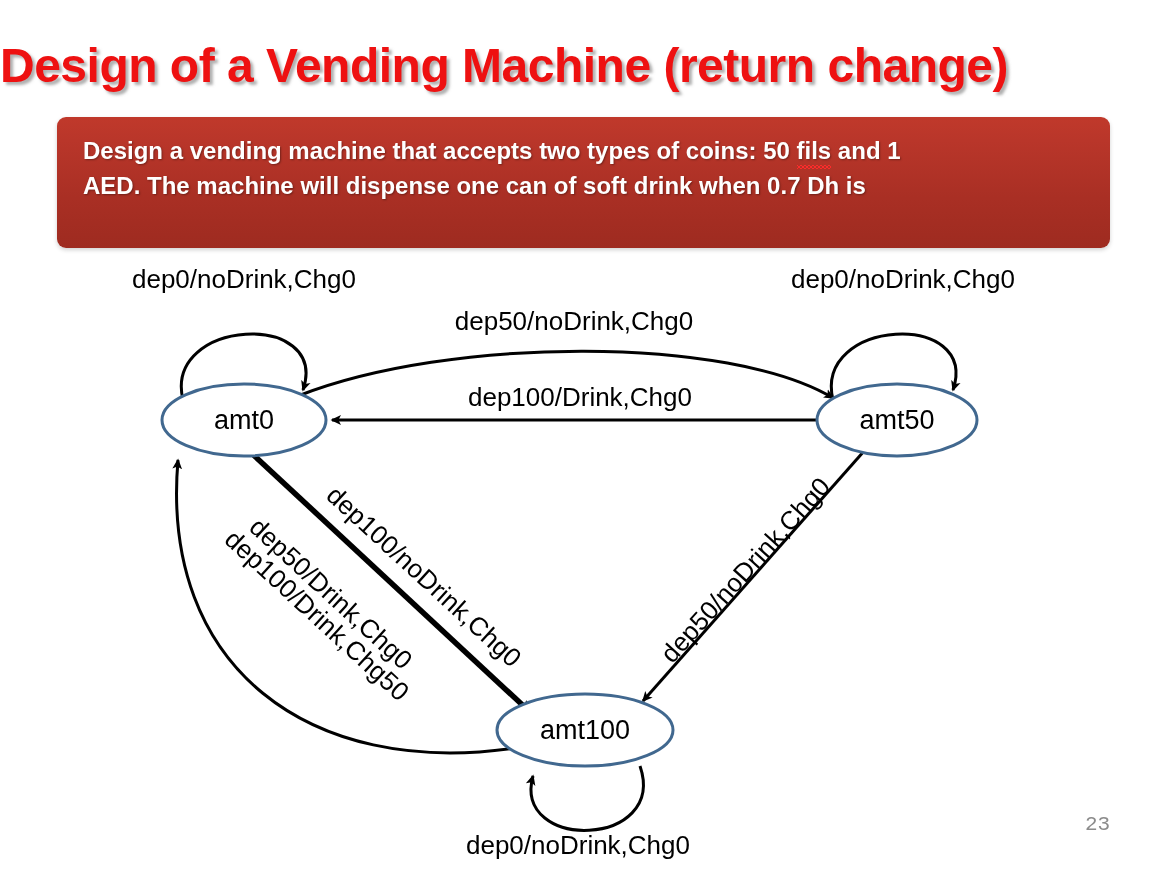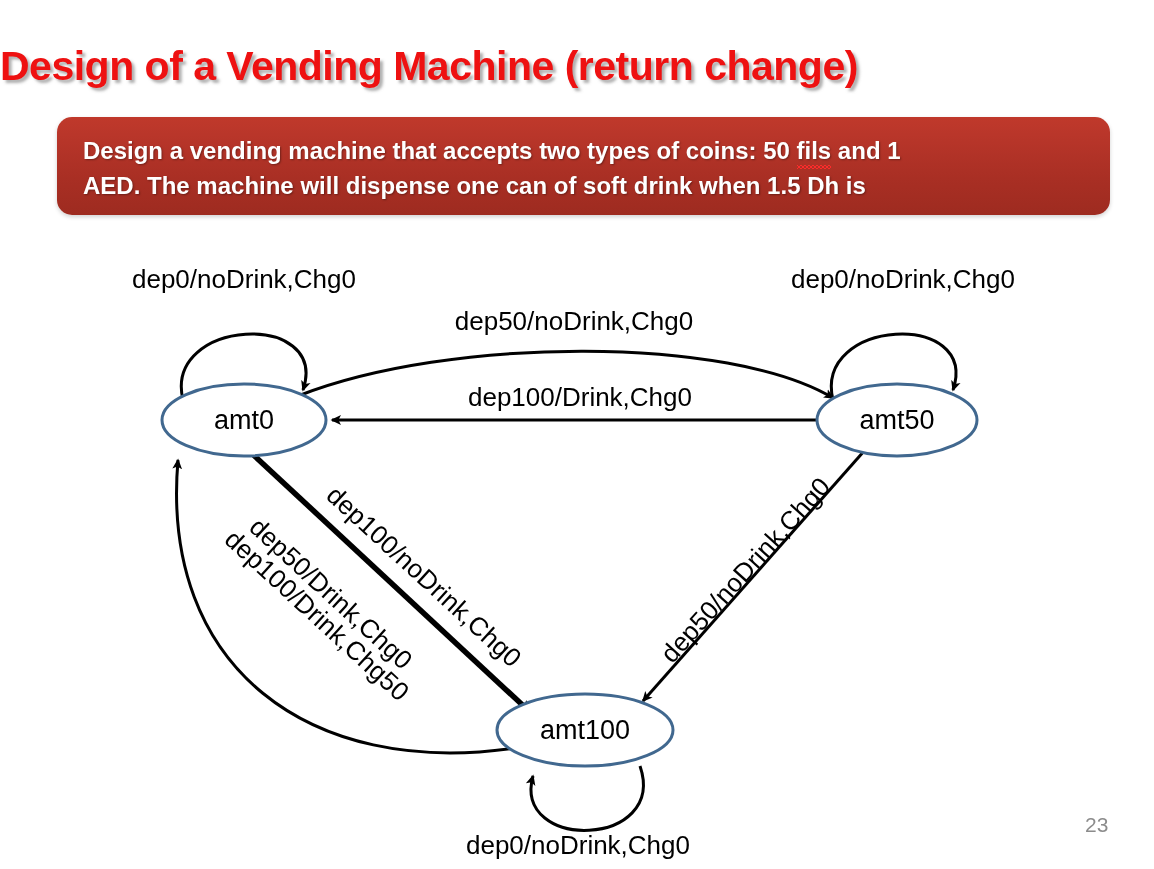--- a/index.html
+++ b/index.html
@@ -17,37 +17,37 @@
 
   
   #slide-title {
     position: absolute;
     left: 0;
     top: 38px;
     width: 990px;
     text-align: left;
     font-family: "Liberation Sans", sans-serif;
     font-weight: bold;
-    font-size: 41px;
+    font-size: 48px;
     line-height: 56px;
     letter-spacing: -0.5px;
     color: #ee1111;
     text-shadow: 3px 3px 3px rgba(110,110,110,0.55);
     white-space: nowrap;
   }
 
   
   #desc-box {
     position: absolute;
     left: 57px;
     top: 117px;
     width: 1053px;
-    height: 98px;
+    height: 131px;
     box-sizing: border-box;
-    border-radius: 15px;
+    border-radius: 9px;
     background: linear-gradient(180deg, #c0392b 0%, #b9362a 18%, #a92f24 62%, #9e2b20 100%);
     box-shadow: 0 2px 4px rgba(0,0,0,0.18);
     padding: 16px 26px 0 26px;
   }
   #desc-text {
     font-family: "Liberation Sans", sans-serif;
     font-weight: bold;
     font-size: 24px;
     line-height: 35px;
     color: #ffffff;
@@ -108,34 +108,34 @@
     font-size: 26px;
     fill: #000000;
     text-anchor: middle;
   }
 
   
   #page-number {
     position: absolute;
     left: 1085px;
     top: 813px;
-    font-family: Liberation Sans, sans-serif;
+    font-family: Liberation Mono, monospace;
     font-size: 21px;
     color: #8c8c8c;
   }
 </style>
 </head>
 <body>
 
 <div id="slide-title">Design of a Vending Machine (return change)</div>
 
 <div id="desc-box">
   <div id="desc-text">
     <span>Design a vending machine that accepts two types of coins: 50 </span><span class="squiggle">fils</span><span> and 1</span><br>
-    <span>AED. The machine will dispense one can of soft drink when 1.5 Dh is</span><br>
+    <span>AED. The machine will dispense one can of soft drink when 0.7 Dh is</span><br>
   </div>
 </div>
 
 <div id="diagram">
   <svg width="1154" height="621" viewBox="0 0 1154 621" xmlns="http://www.w3.org/2000/svg">
     <defs>
       <marker id="ah-thin" markerWidth="11" markerHeight="11" refX="9" refY="5.5" orient="auto" markerUnits="userSpaceOnUse">
         <path d="M0,0.6 L10.5,5.5 L0,10.4 L2.6,5.5 Z" fill="#000000"></path>
       </marker>
       <marker id="ah-thick" markerWidth="14" markerHeight="14" refX="11" refY="7" orient="auto" markerUnits="userSpaceOnUse">

